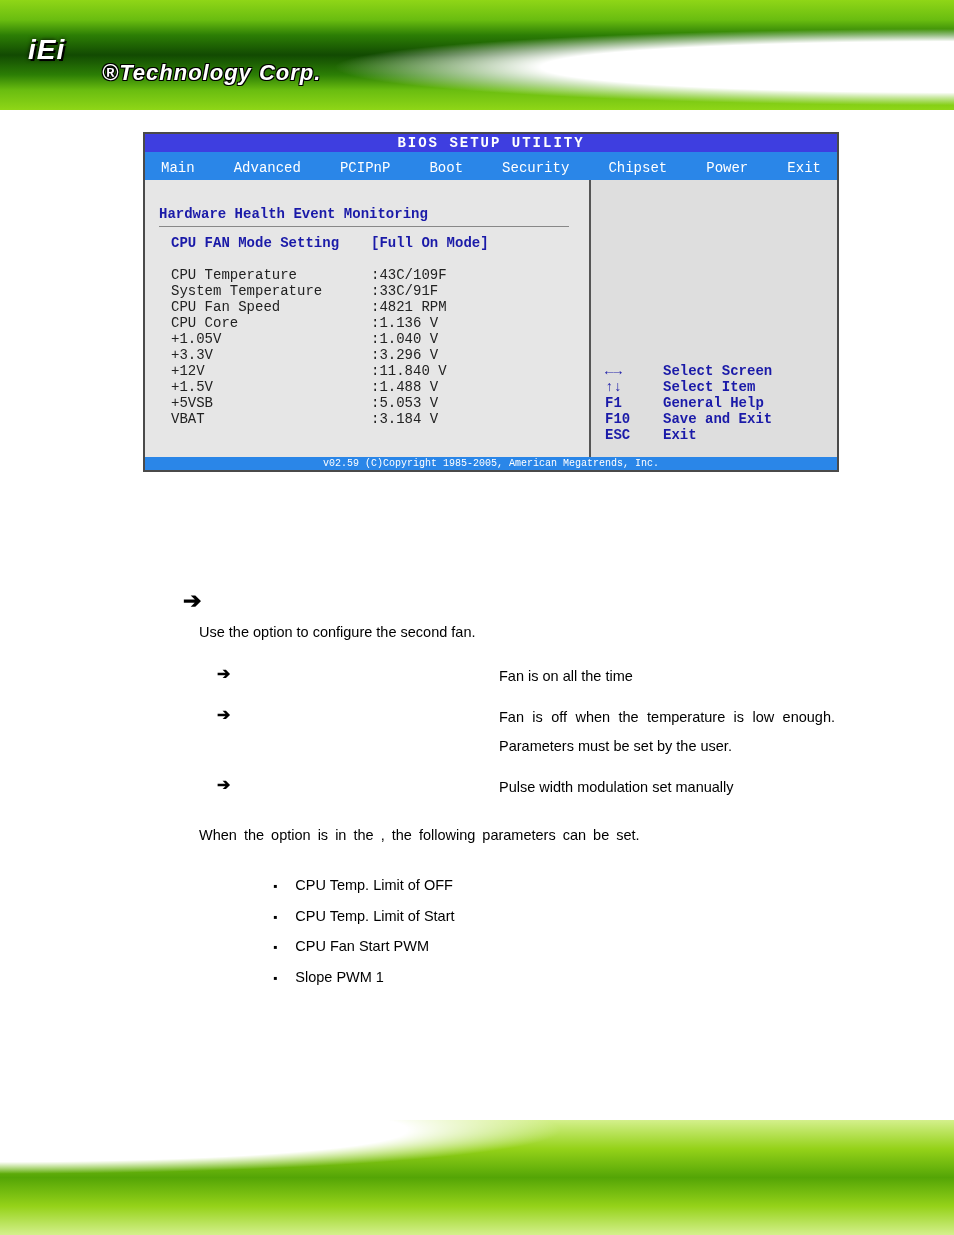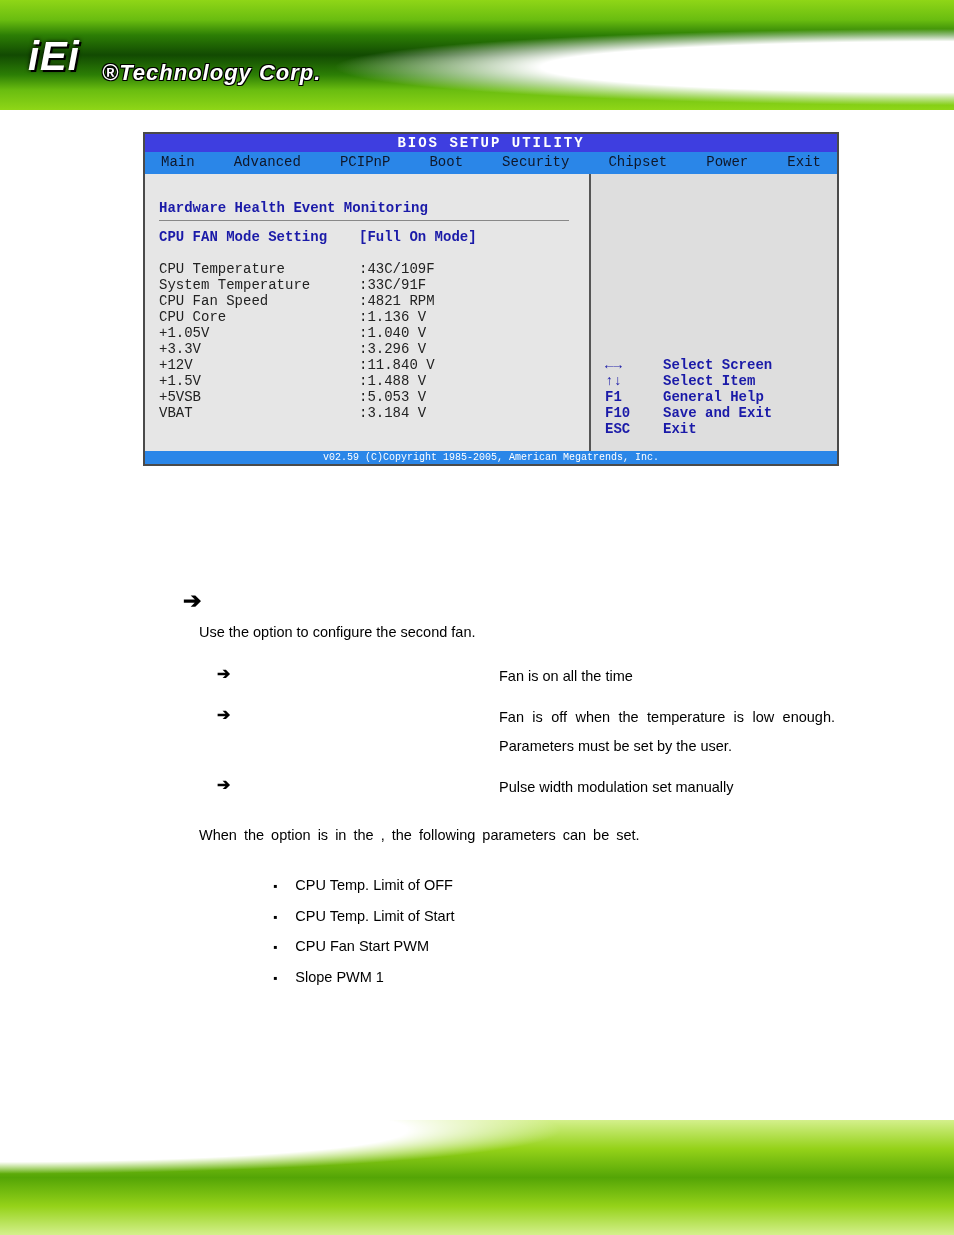--- a/index.html
+++ b/index.html
@@ -6,51 +6,51 @@
   body { width:954px; height:1235px; position:relative; background:#fff; overflow:hidden; }
 
   
   .hdr-band { position:absolute; left:0; right:0; top:0; height:110px;
     background:
       linear-gradient(180deg,#8fd617 0%, #6abd10 18%, #2c7e05 32%, #124a02 50%, #2c7e05 68%, #6abd10 82%, #8fd617 100%);
     overflow:hidden; }
   .hdr-band::after { content:""; position:absolute; right:0; top:22px; width:730px; height:90px;
     background: radial-gradient(ellipse at 100% 50%, #fff 0%, #fff 40%, rgba(255,255,255,0) 60%);
     border-top-left-radius:90px; border-bottom-left-radius:40px; }
-  .hdr-logo { position:absolute; left:28px; top:34px; color:#fff; font-weight:900; font-size:40px; font-style:italic;
+  .hdr-logo { position:absolute; left:28px; top:34px; color:#fff; font-weight:900; font-size:28px; font-style:italic;
     text-shadow:0 0 4px #000, 2px 2px 0 #000; letter-spacing:1px; }
   .hdr-sub { position:absolute; left:102px; top:60px; color:#fff; font-weight:900; font-style:italic;
     font-size:22px; text-shadow:1px 1px 0 #000, -1px -1px 0 #000, 1px -1px 0 #000, -1px 1px 0 #000; letter-spacing:1px;}
 
   .ftr-band { position:absolute; left:0; right:0; bottom:0; height:115px;
     background:
       linear-gradient(180deg,#d4f08c 0%, #95d219 25%, #54a506 50%, #95d219 75%, #d4f08c 100%);
     overflow:hidden; }
   .ftr-band::before { content:""; position:absolute; left:0; top:-40px; width:640px; height:100px;
     background: radial-gradient(ellipse at 0% 50%, #fff 0%, #fff 45%, rgba(255,255,255,0) 62%);
     border-top-right-radius:90px; border-bottom-right-radius:40px; }
 
   
   .bios { position:absolute; left:143px; top:132px; width:692px; background:#e4e4e4;
     border:2px solid #4a4a4a; font-family: "Courier New", monospace; font-size:14px; }
   .bios-title { background:#3e3ee0; color:#fff; text-align:center; font-weight:bold; letter-spacing:2px;
     padding:1px 0; font-family:"Courier New", monospace; }
-  .bios-menu { display:flex; background:#2a86e8; color:#0f172a; padding:2px 8px 4px 8px; gap:12px;
+  .bios-menu { display:flex; background:#2a86e8; color:#ffffff; padding:8px 8px 4px 8px; gap:12px;
     font-family:"Courier New", monospace; font-size:14px; justify-content:space-between; }
   .bios-menu span { padding:0 8px; }
   .bios-body { display:flex; background:#e4e4e4; }
   .bios-left { flex:1; padding:26px 20px 30px 14px; color:#222; background:#e6e6e6;}
   .bios-right{ width:218px; padding:10px 14px 30px 14px; color:#222; position:relative;
     background:#dedede; }
   .sepv { width:2px; background:#555; }
   .section-title { color:#1a1aa8; font-weight:bold; }
   .hl-row { color:#fff; background:transparent; }
   .hl-label { color:#1a1aa8; font-weight:bold; }
   .hl-value { color:#1a1aa8; font-weight:bold; }
-  .gridrow { display:flex; }
+  .gridrow { display:flex;margin-left:12px; }
   .gridrow .lbl { width:200px; white-space:pre; }
   .gridrow .val { white-space:pre; }
   .rule { border:0; border-top:1px solid #888; margin:4px 0 8px 0; width:100%; }
   .nav-block { position:absolute; bottom:14px; left:14px; right:14px; color:#1a1aa8; font-weight:bold;
     font-family:"Courier New", monospace; }
   .nav-block .kv { display:flex; }
   .nav-block .k { width:58px; white-space:pre; }
   .bios-footer { background:#2a86e8; color:#fff; text-align:center; padding:1px 0;
     font-family:"Courier New", monospace; font-size:10px; }
 

